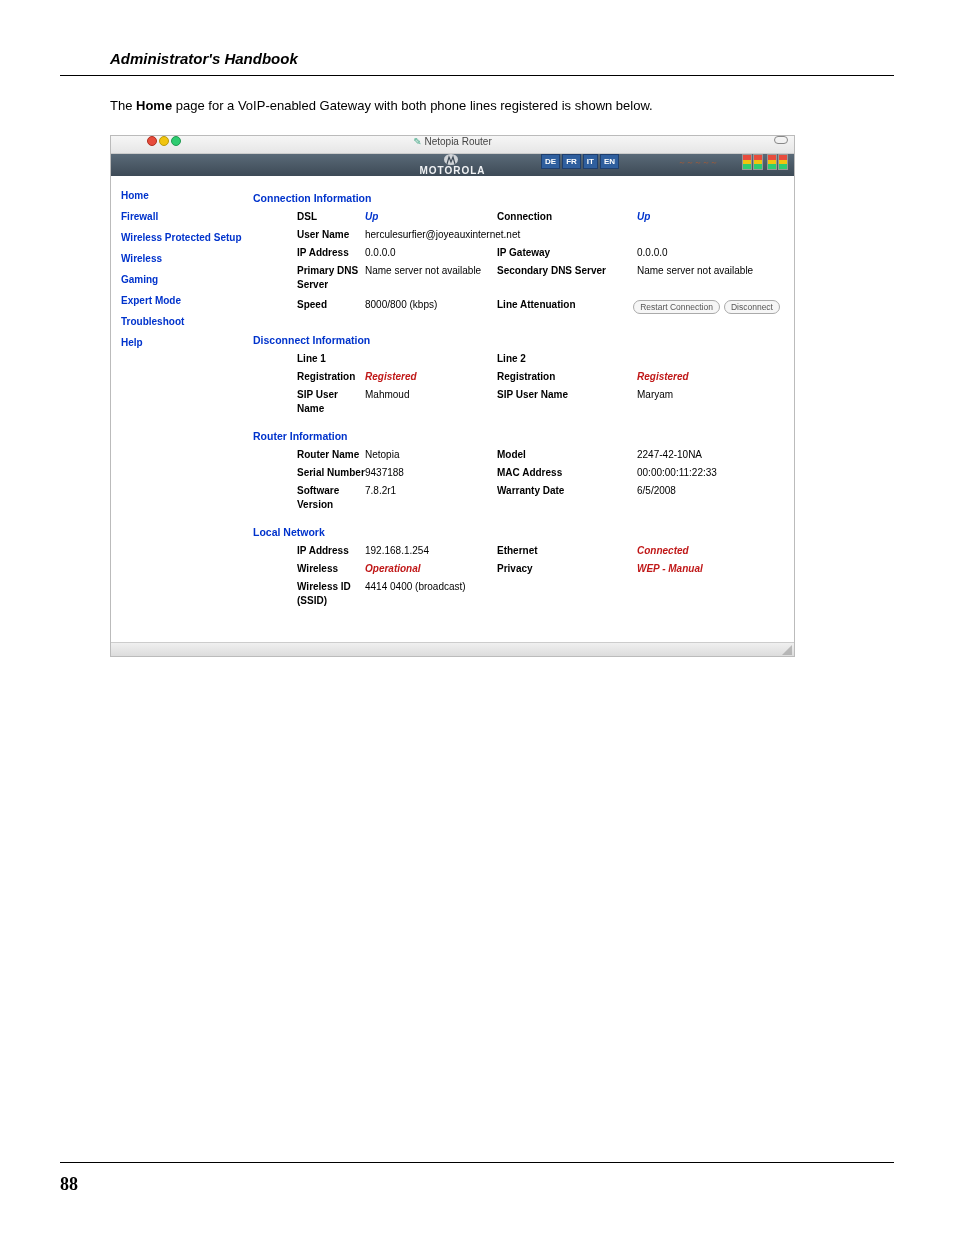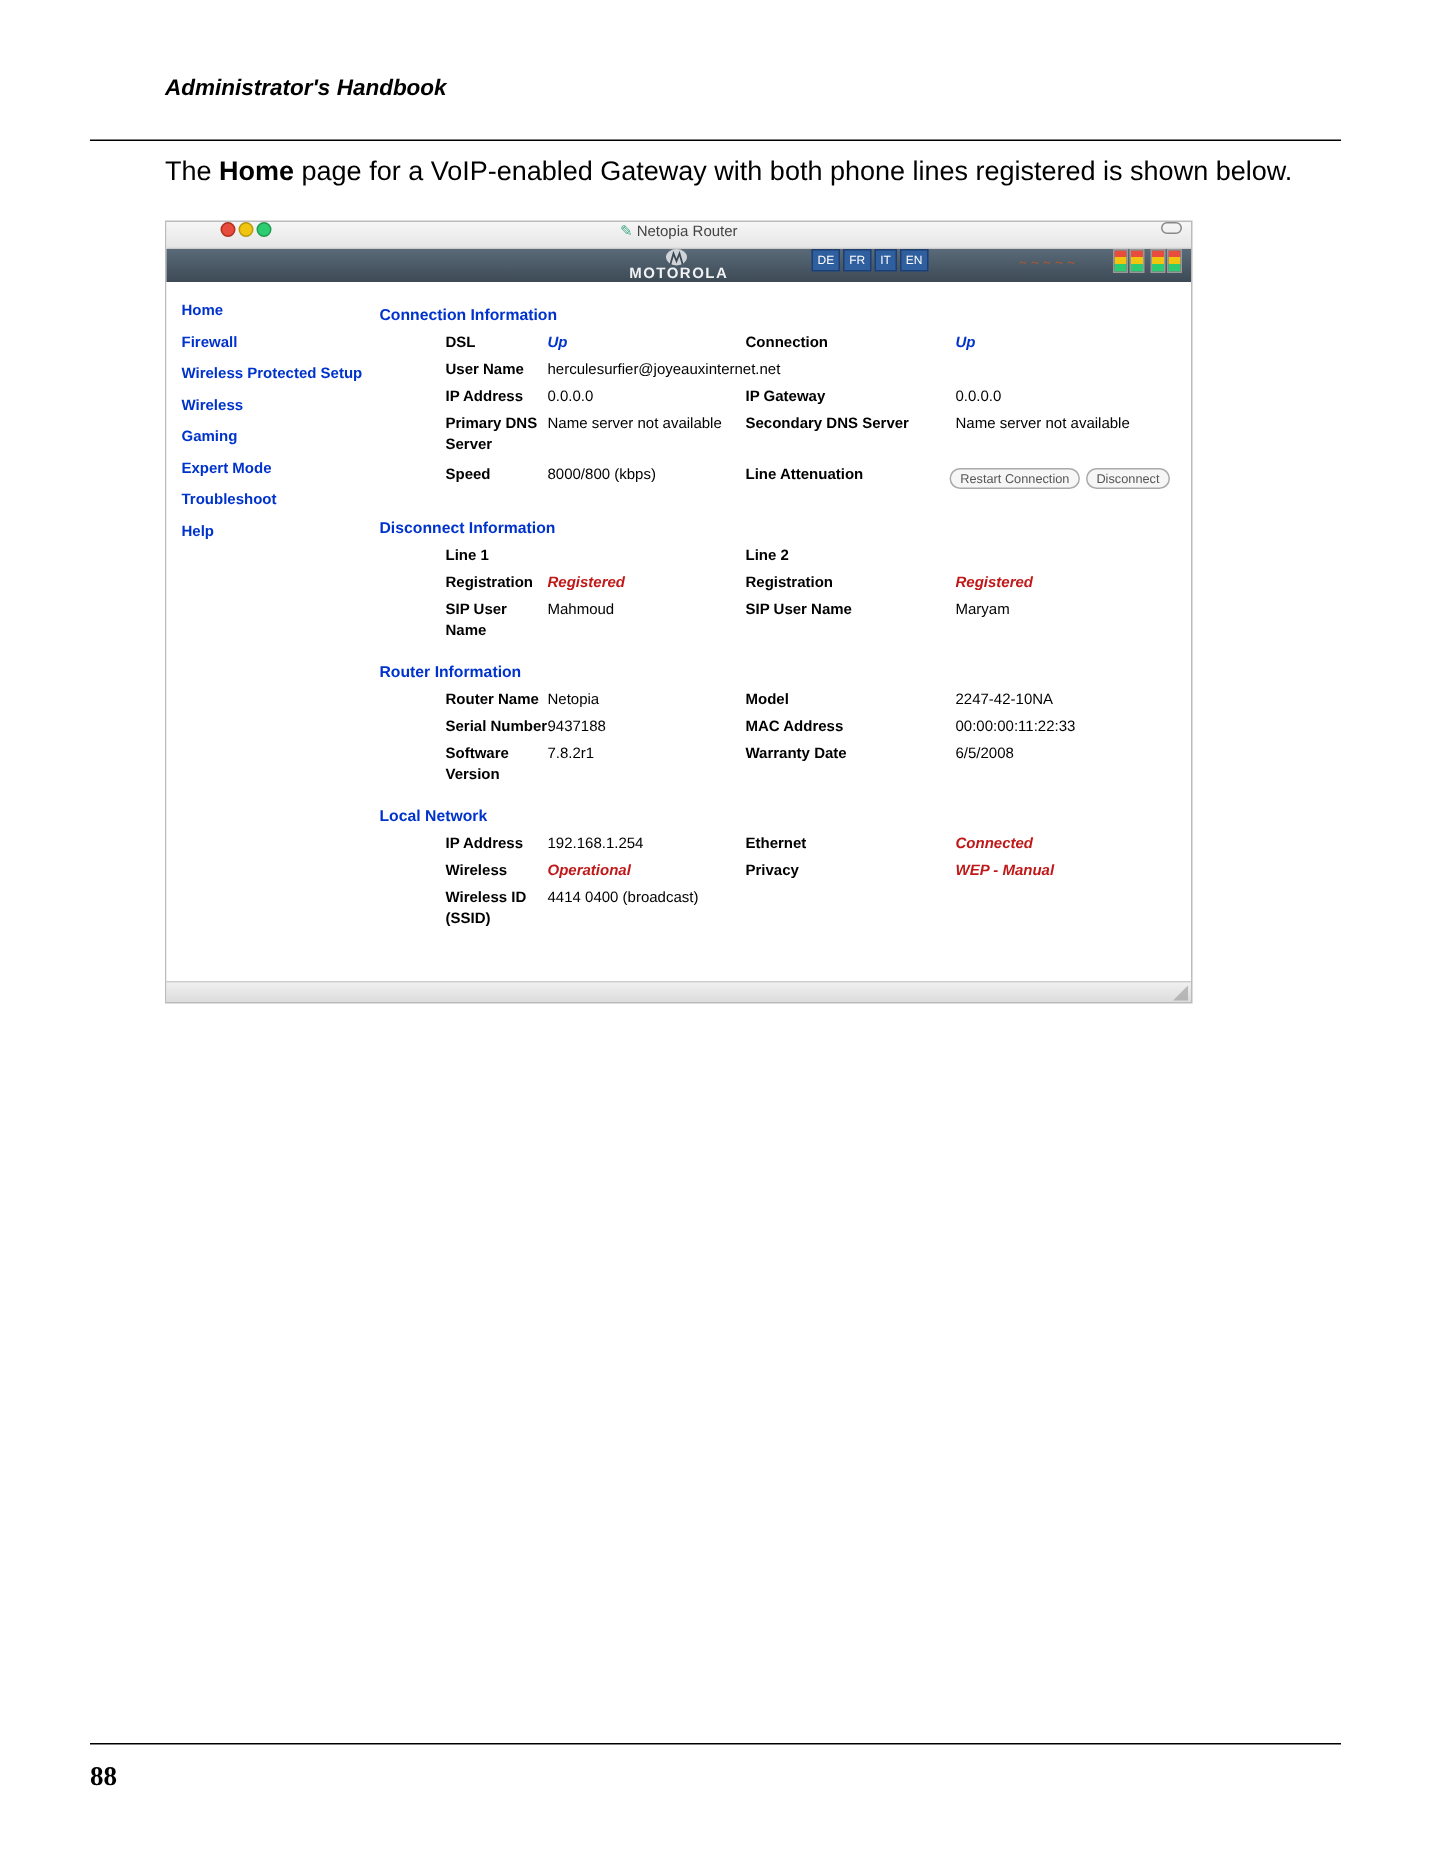--- a/index.html
+++ b/index.html
@@ -12,27 +12,27 @@
     position: relative;
   }
   .page {
     padding: 50px 60px 40px 60px;
   }
   .doc-header {
     font-style: italic;
     font-weight: bold;
     font-size: 15px;
     padding-left: 50px;
-    padding-bottom: 26px;
+    padding-bottom: 8px;
     border-bottom: 1px solid #000;
-    margin-bottom: 10px;
+    margin-bottom: 22px;
     font-family: Arial, sans-serif;
   }
   .intro {
-    font-size: 18px;
+    font-size: 13px;
     padding-left: 50px;
     margin-bottom: 22px;
   }
   .intro b { font-weight: bold; }
   .screenshot {
     margin-left: 50px;
     width: 685px;
     border: 1px solid #bbb;
     background: #fff;
     font-size: 10px;
@@ -99,20 +99,21 @@
     left: 430px;
     display: flex;
     gap: 2px;
   }
   .langs span {
     background: #2f5f9e;
     color: #fff;
     font-size: 8px;
     padding: 2px 3px;
     border: 1px solid #1e3f6e;
+    font-weight: bold;
   }
   .stripes {
     position: absolute;
     right: 6px;
     display: flex;
     align-items: center;
     gap: 4px;
   }
   .wave {
     width: 60px; height: 10px;

